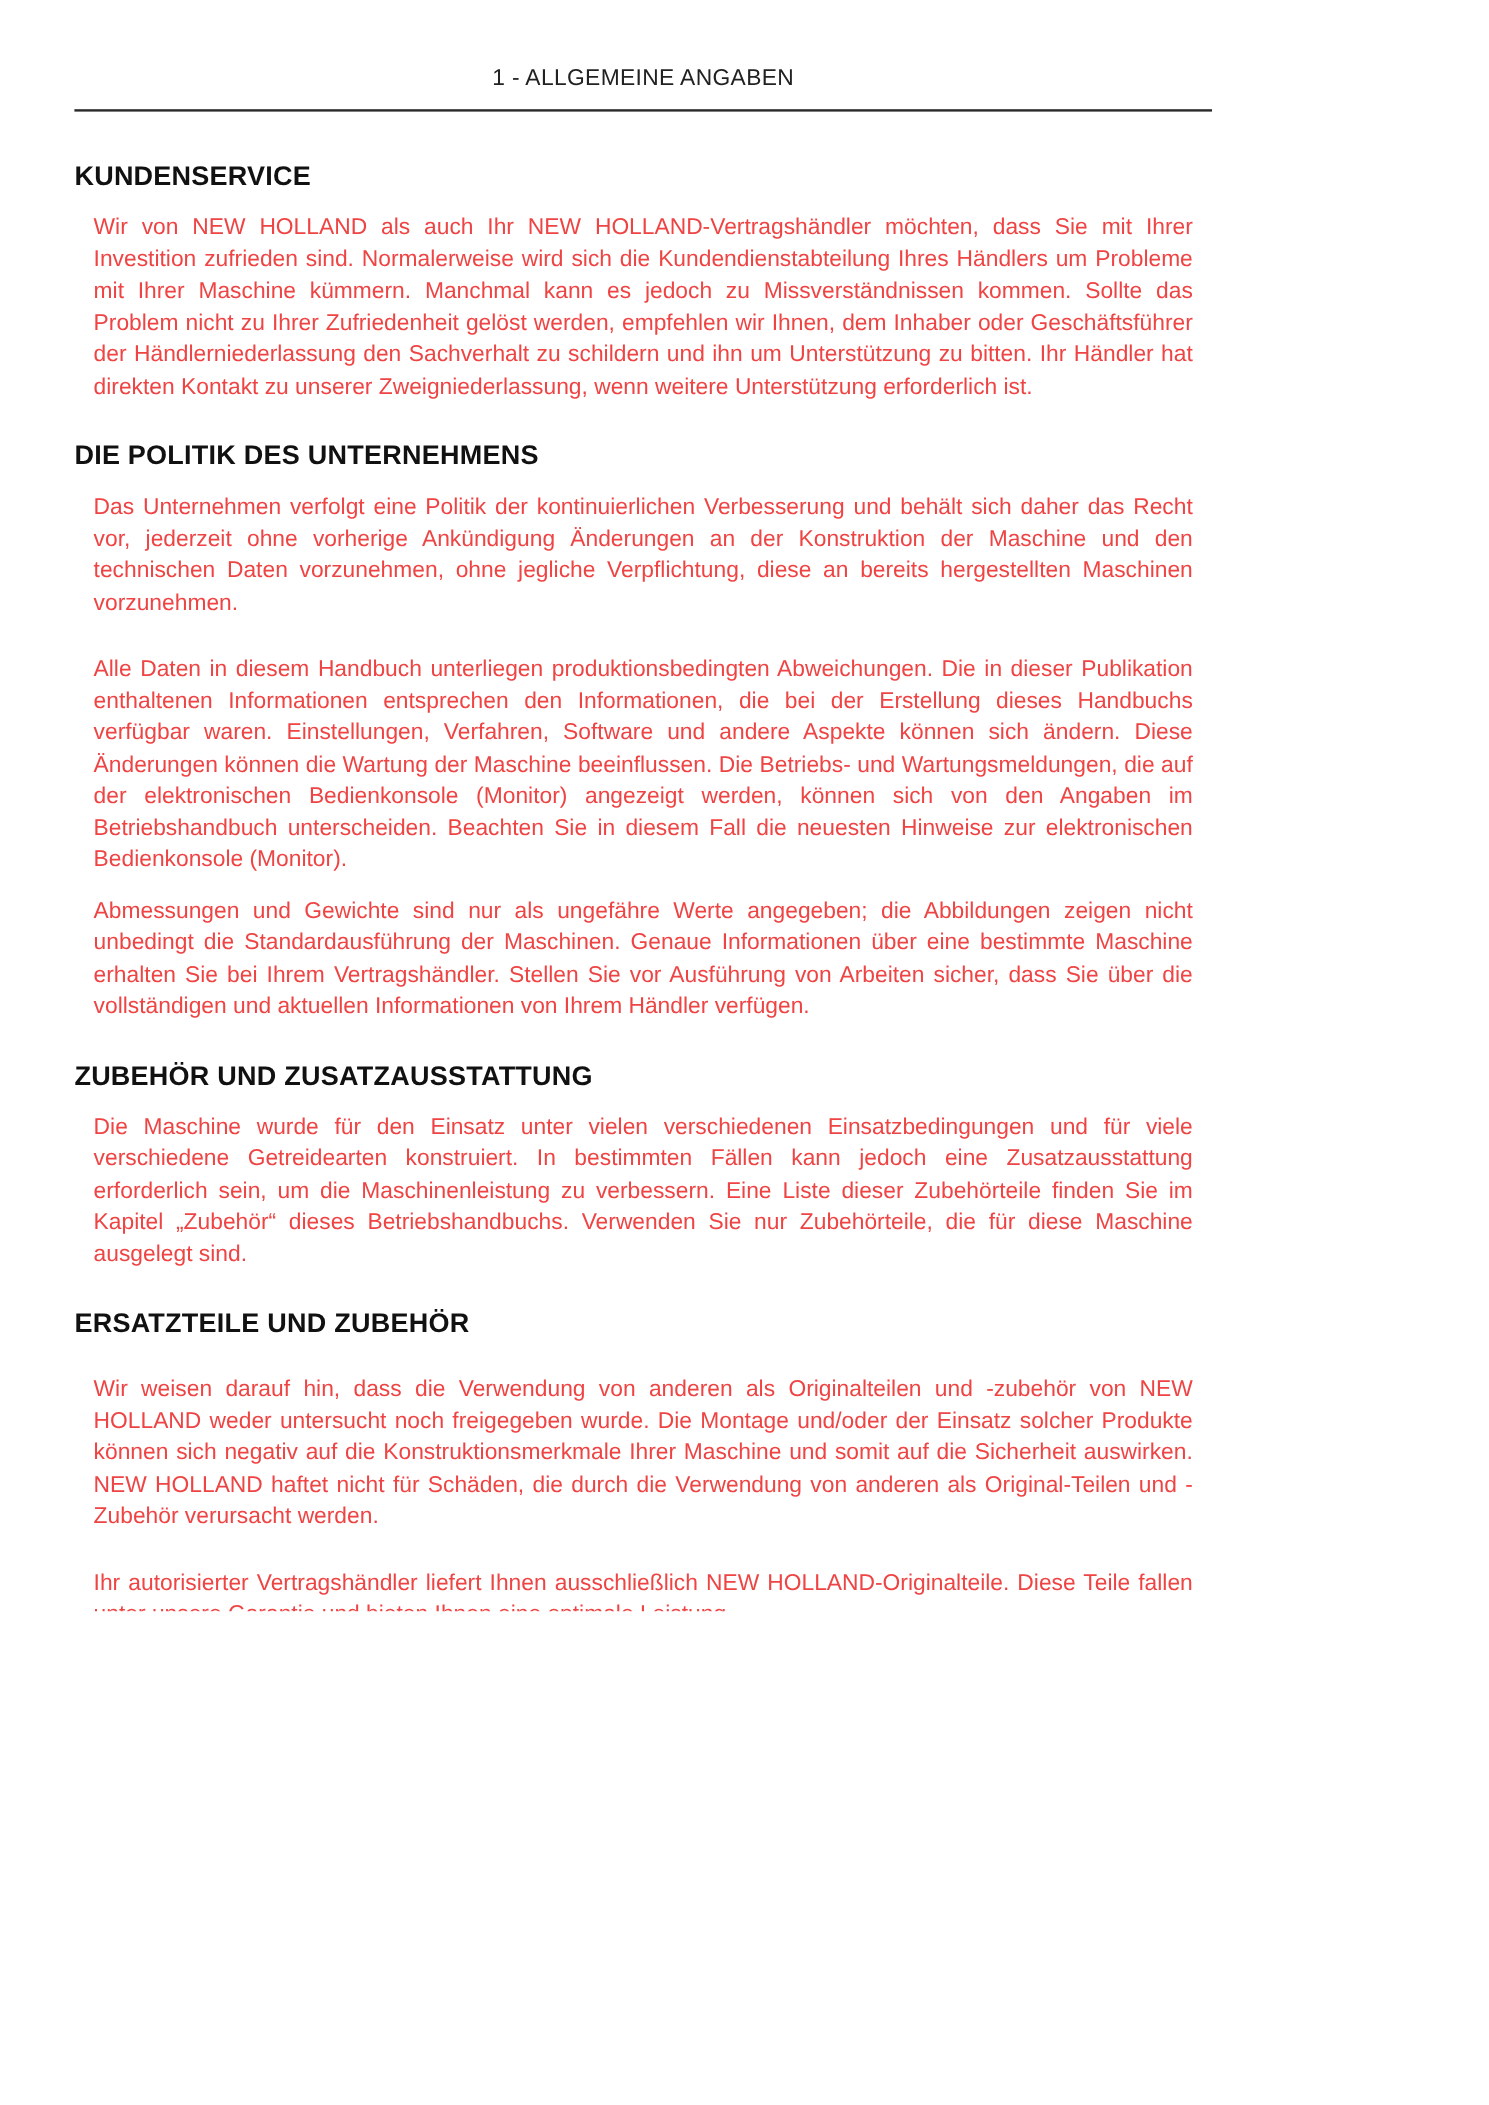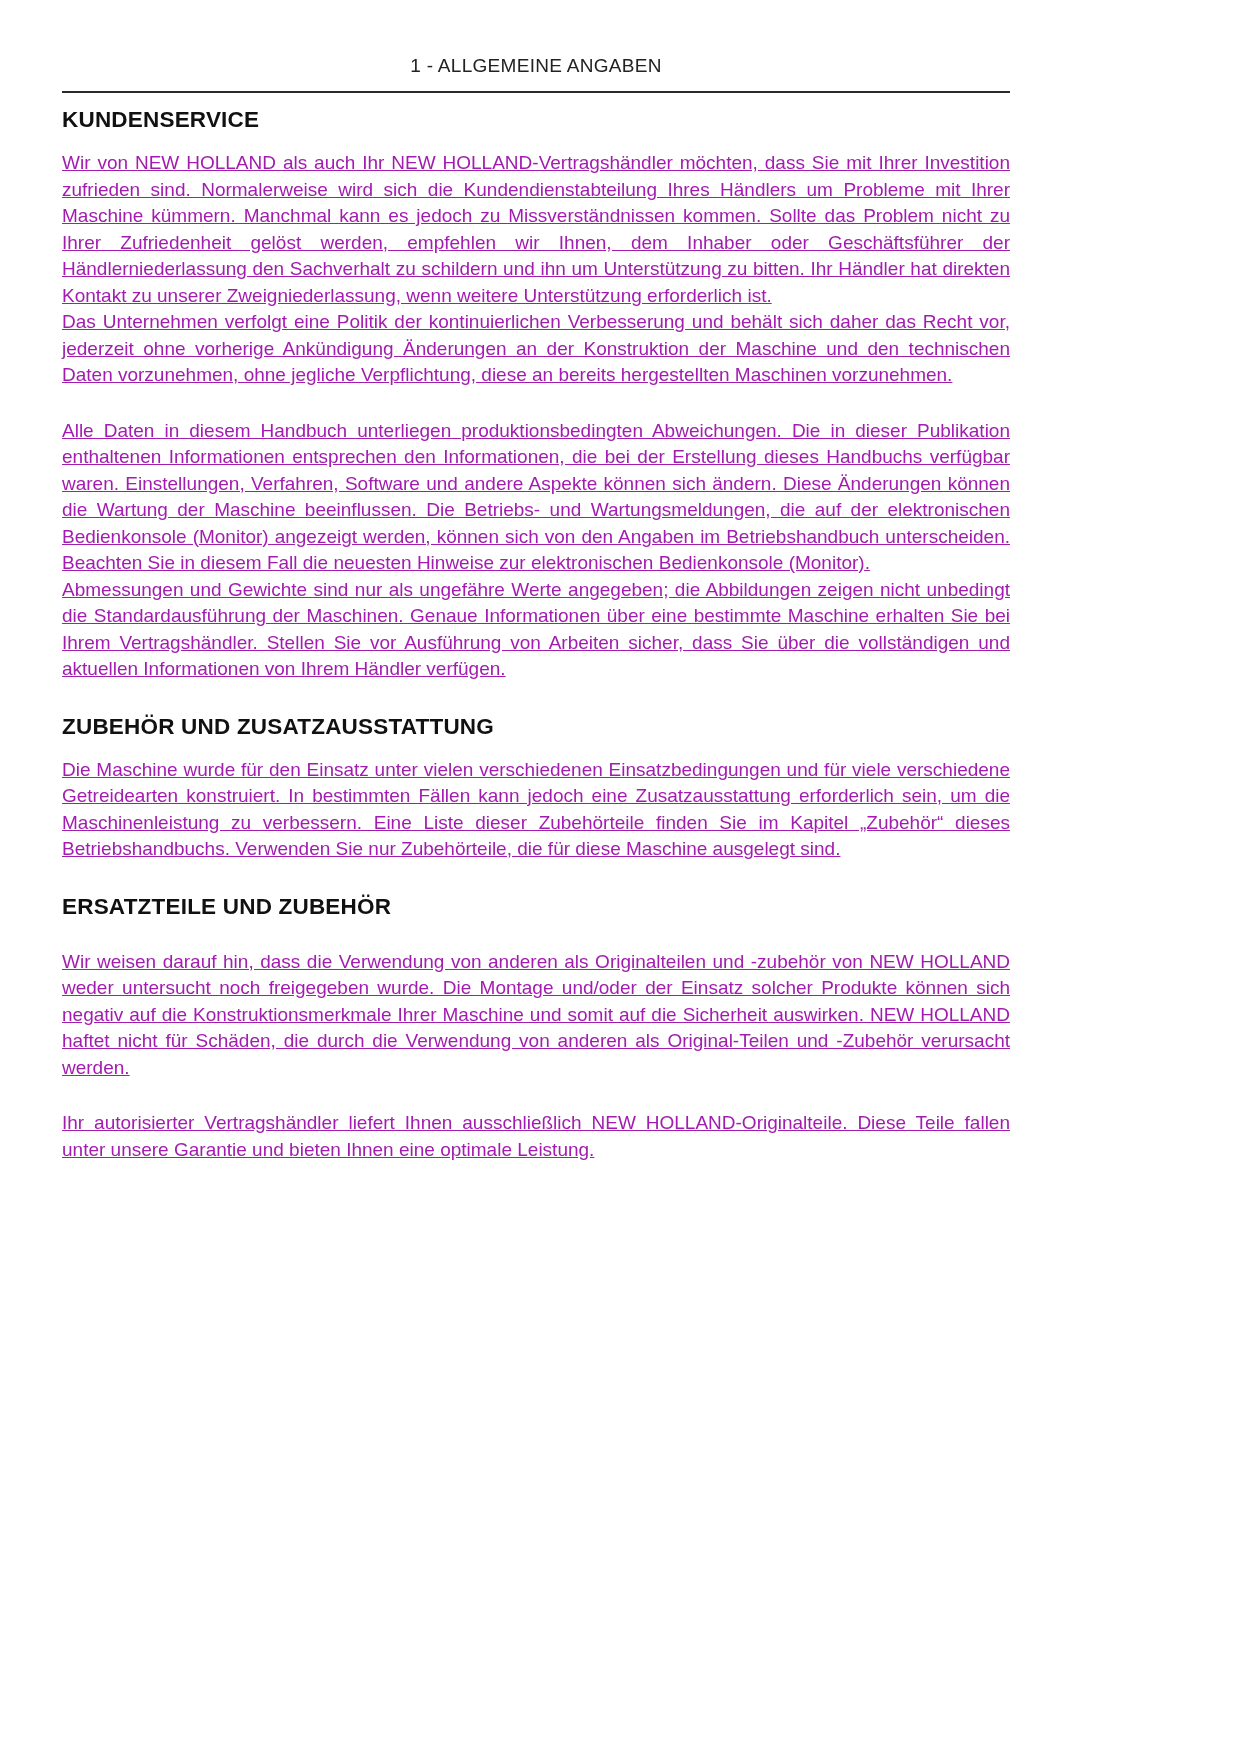--- a/index.html
+++ b/index.html
@@ -34,28 +34,27 @@
     background: #2a2a2a;
   }
   .header-rule { margin-top: 14px; }
   .heading {
     font-size: 22.5px;
     font-weight: bold;
     letter-spacing: 0.2px;
     margin: 31px 0 17px 0;
     color: #111111;
   }
-  section.first .heading { margin-top: 14px; }
+  section.first .heading { margin-top: 41px; }
   .para {
     font-size: 19px;
     line-height: 26.5px;
     text-align: justify;
-    margin: 0;
-    color: #a21caf;
-    text-decoration: underline;
+    margin: 16px;
+    color: #ef4444;
   }
   .para.gap { margin-top: 29px; }
   .page-footer {
     position: absolute;
     left: 49px;
     top: 1480px;
     width: 948px;
   }
   .footer-number {
     text-align: center;
@@ -74,20 +73,21 @@
       <div class="header-title">1 - ALLGEMEINE ANGABEN</div>
       <div class="rule header-rule"></div>
     </div>
 
     <section class="first">
       <h2 class="heading">KUNDENSERVICE</h2>
       <p class="para">Wir von NEW HOLLAND als auch Ihr NEW HOLLAND-Vertragshändler möchten, dass Sie mit Ihrer Investition zufrieden sind.  Normalerweise wird sich die Kundendienstabteilung Ihres Händlers um Probleme mit Ihrer Maschine kümmern.  Manchmal kann es jedoch zu Missverständnissen kommen.  Sollte das Problem nicht zu Ihrer Zufriedenheit gelöst werden, empfehlen wir Ihnen, dem Inhaber oder Geschäftsführer der Händlerniederlassung den Sachverhalt zu schildern und ihn um Unterstützung zu bitten.  Ihr Händler hat direkten Kontakt zu unserer Zweigniederlassung, wenn weitere Unterstützung erforderlich ist.</p>
     </section>
 
     <section>
+      <h2 class="heading">DIE POLITIK DES UNTERNEHMENS</h2>
       <p class="para">Das Unternehmen verfolgt eine Politik der kontinuierlichen Verbesserung und behält sich daher das Recht vor, jederzeit ohne vorherige Ankündigung Änderungen an der Konstruktion der Maschine und den technischen Daten vorzunehmen, ohne jegliche Verpflichtung, diese an bereits hergestellten Maschinen vorzunehmen.</p>
       <p class="para gap">Alle Daten in diesem Handbuch unterliegen produktionsbedingten Abweichungen.  Die in dieser Publikation enthaltenen Informationen entsprechen den Informationen, die bei der Erstellung dieses Handbuchs verfügbar waren.  Einstellungen, Verfahren, Software und andere Aspekte können sich ändern.  Diese Änderungen können die Wartung der Maschine beeinflussen.  Die Betriebs- und Wartungsmeldungen, die auf der elektronischen Bedienkonsole (Monitor) angezeigt werden, können sich von den Angaben im Betriebshandbuch unterscheiden.  Beachten Sie in diesem Fall die neuesten Hinweise zur elektronischen Bedienkonsole (Monitor).</p>
       <p class="para">Abmessungen und Gewichte sind nur als ungefähre Werte angegeben; die Abbildungen zeigen nicht unbedingt die Standardausführung der Maschinen.  Genaue Informationen über eine bestimmte Maschine erhalten Sie bei Ihrem Vertragshändler.  Stellen Sie vor Ausführung von Arbeiten sicher, dass Sie über die vollständigen und aktuellen Informationen von Ihrem Händler verfügen.</p>
     </section>
 
     <section>
       <h2 class="heading">ZUBEHÖR UND ZUSATZAUSSTATTUNG</h2>
       <p class="para">Die Maschine wurde für den Einsatz unter vielen verschiedenen Einsatzbedingungen und für viele verschiedene Getreidearten konstruiert.  In bestimmten Fällen kann jedoch eine Zusatzausstattung erforderlich sein, um die Maschinenleistung zu verbessern.  Eine Liste dieser Zubehörteile finden Sie im Kapitel „Zubehör“ dieses Betriebshandbuchs. Verwenden Sie nur Zubehörteile, die für diese Maschine ausgelegt sind.</p>
     </section>
 

